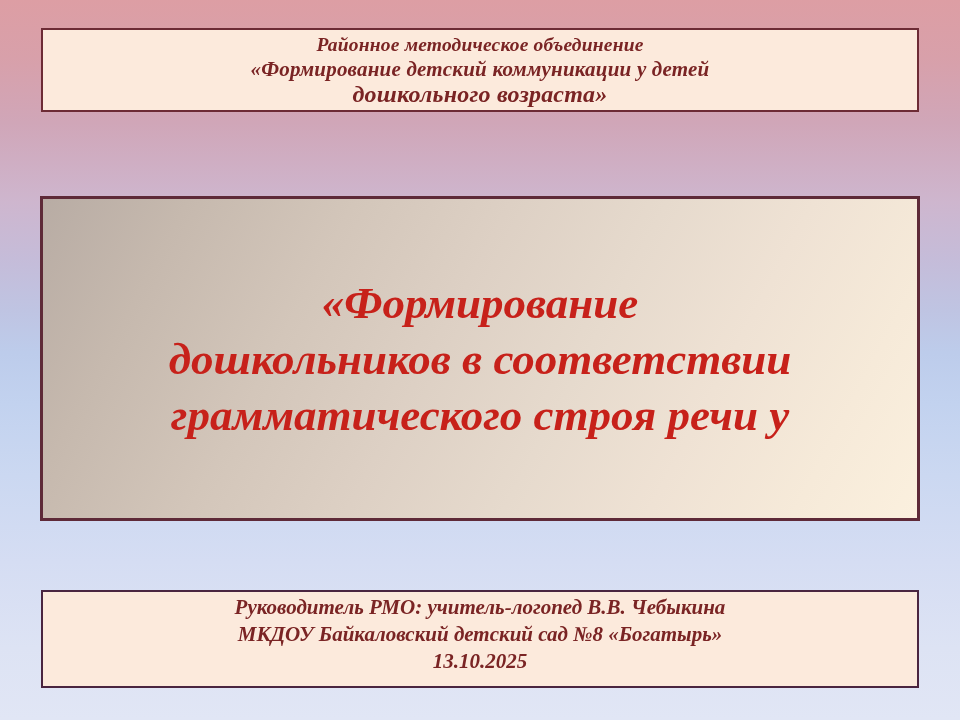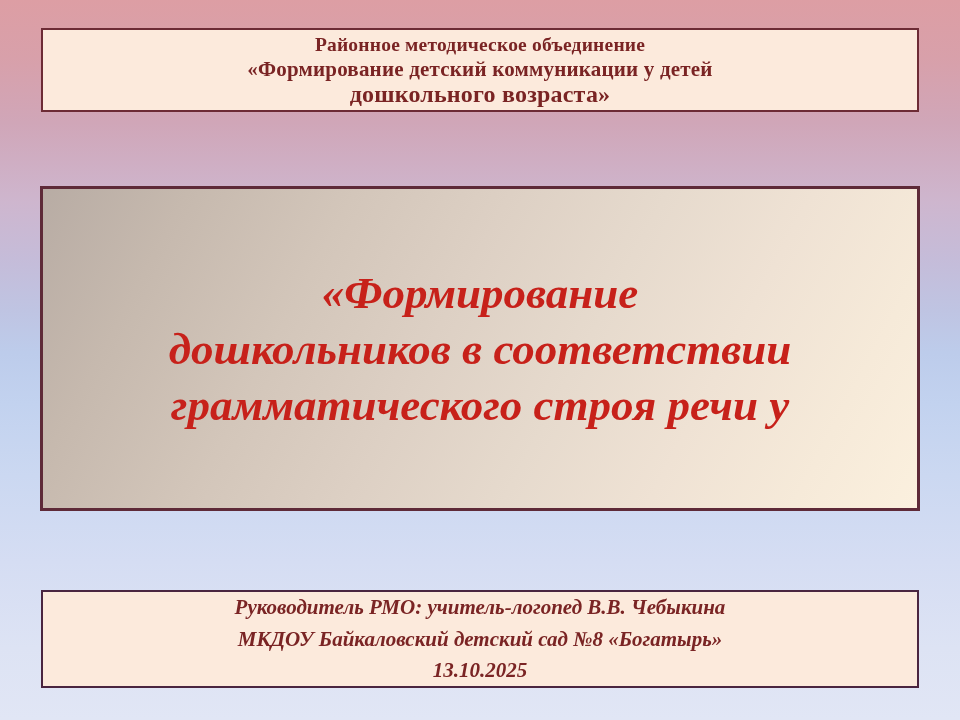--- a/index.html
+++ b/index.html
@@ -47,36 +47,37 @@
     background: #fceadc;
     border: 2px solid #6d2b35;
     display: flex;
     flex-direction: column;
     align-items: center;
     justify-content: center;
     padding: 2px 10px 4px 10px;
   }
   .header-line {
     color: #7a2424;
+    font-style: italic;
     font-weight: bold;
     font-size: 20.5px;
     line-height: 25px;
     letter-spacing: 0.2px;
     text-align: center;
     white-space: nowrap;
   }
   .header-line.l1 { font-size: 19.5px; }
   .header-line.l2 { font-size: 21px; }
   .header-line.l3 { font-size: 24px; }
 
   
   .title-box {
     position: absolute;
     left: 40px;
-    top: 186px;
+    top: 196px;
     width: 880px;
     height: 325px;
     box-sizing: border-box;
     border: 3px solid #5e2a38;
     background:
       linear-gradient(118deg,
         #b8aca4 0%,
         #c6b9ae 14%,
         #d3c6ba 30%,
         #ddd0c4 45%,
@@ -111,21 +112,21 @@
     left: 41px;
     top: 590px;
     width: 878px;
     height: 98px;
     box-sizing: border-box;
     background: #fceadc;
     border: 2px solid #4a2540;
     display: flex;
     flex-direction: column;
     align-items: center;
-    justify-content: space-between;
+    justify-content: flex-start;
     padding: 2px 10px;
   }
   .footer-line {
     color: #7a2424;
     font-style: italic;
     font-weight: bold;
     font-size: 21px;
     line-height: 27px;
     text-align: center;
     white-space: nowrap;

